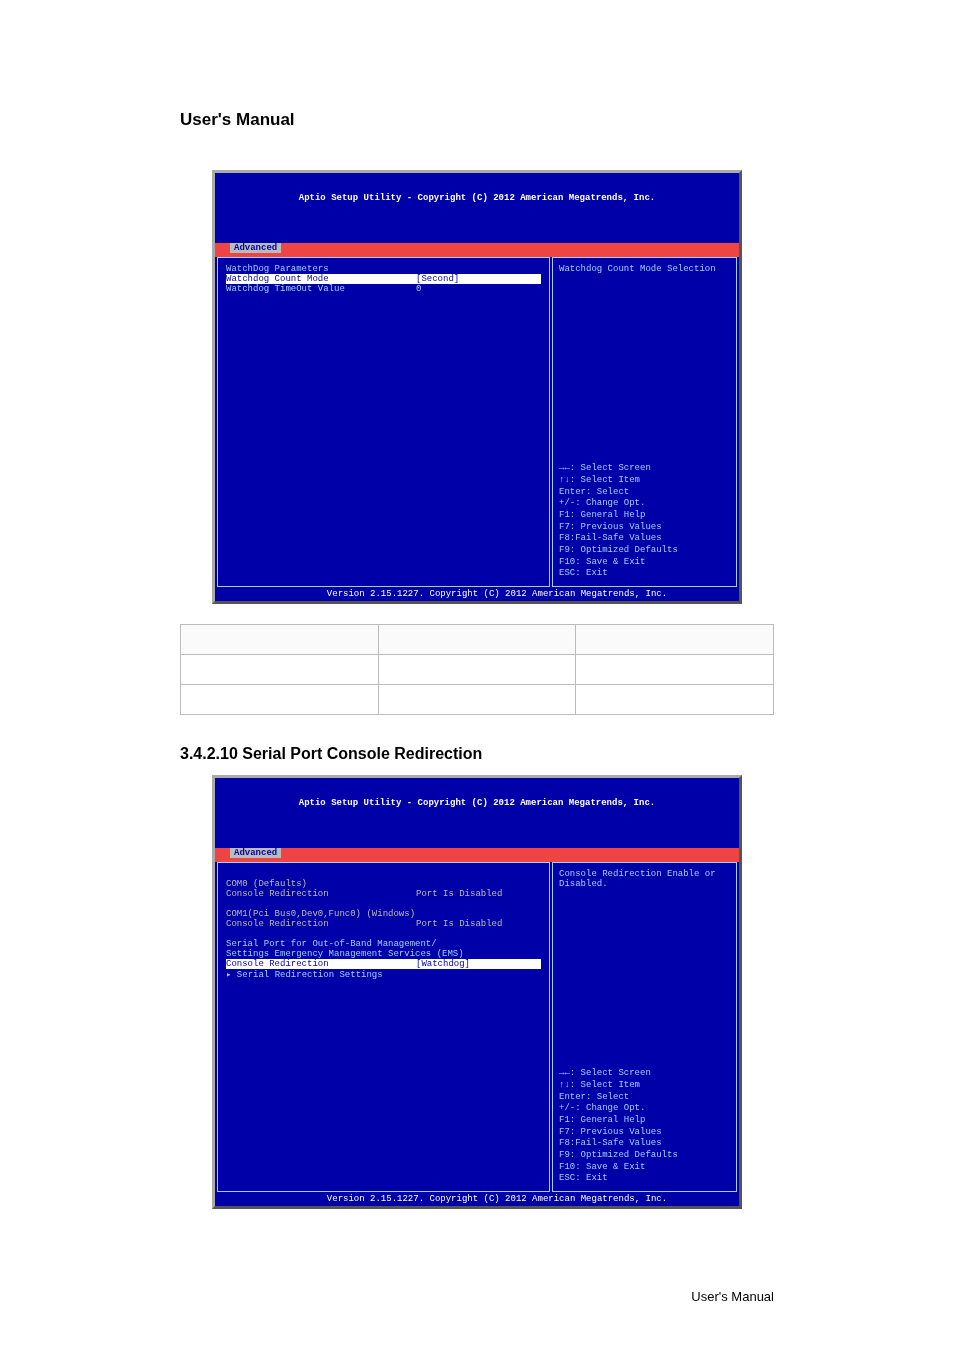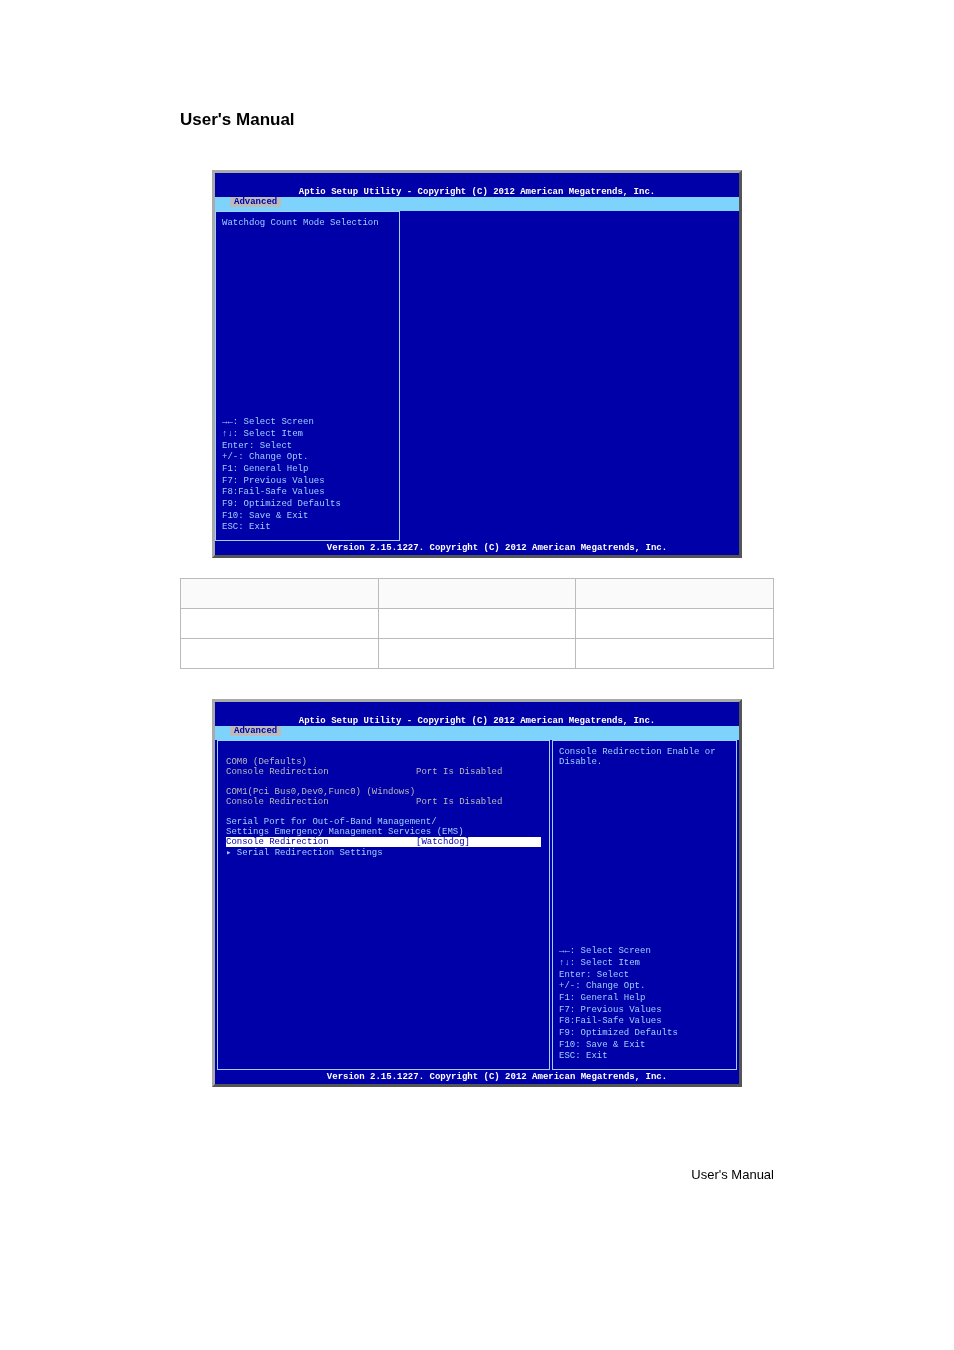--- a/index.html
+++ b/index.html
@@ -26,26 +26,27 @@
     color: #fff;
     border-left: 3px solid #aaa;
     border-top: 3px solid #aaa;
     border-right: 3px solid #555;
     border-bottom: 3px solid #555;
   }
   .bios-top {
     background: #0000A8;
     color: #fff;
     text-align: center;
-    padding: 14px 0 0 0;
+    padding: 20px 0 0 0;
     font-weight: bold;
   }
   .bios-tabbar {
-    background: #7dd3fc;
+    background: #ef4444;
     padding: 0 10px 4px 15px;
+    margin-top: 40px;
   }
   .bios-tab {
     background: #bbbbbb;
     color: #0000A8;
     display: inline-block;
     padding: 0 4px;
     font-weight: bold;
   }
   .bios-body {
     display: flex;
@@ -69,21 +70,21 @@
     color: #9fcfff;
     gap: 29px;
   }
   .bios-right .help { color: #9fcfff; }
   .bios-right .keys { color: #9fcfff; line-height: 1.3; }
   .bios-footer {
     background: #0000A8;
     color: #fff;
     text-align: center;
     padding: 2px 0;
-    font-weight: bold;
+    font-weight: normal;
     margin-left: 40px;
   }
   .row { display: flex; }
   .row .label { flex: 1; }
   .row .val { width: 125px; }
   .blue { color: #9fcfff; }
   .greylbl { color: #bbbbbb; }
   .highlight { background: #fff; color: #0000A8; display:inline-block; min-width:100%; }
   .arrow { color: #9fcfff; }
   .opt-table {
@@ -118,20 +119,31 @@
 
 <div class="page">
   <div class="header">User's Manual</div>
 
   <div class="bios-box">
     <div class="bios-top">Aptio Setup Utility - Copyright (C) 2012 American Megatrends, Inc.</div>
     <div class="bios-tabbar">
       <span class="bios-tab">Advanced</span>
     </div>
     <div class="bios-body">
+      <div class="bios-left">
+        <div class="blue">WatchDog Parameters</div>
+        <div class="row">
+          <span class="label"><span class="highlight">Watchdog Count Mode</span></span>
+          <span class="val"><span class="highlight">[Second]</span></span>
+        </div>
+        <div class="row">
+          <span class="label blue">Watchdog TimeOut Value</span>
+          <span class="val blue">0</span>
+        </div>
+      </div>
       <div class="bios-right">
         <div class="help">Watchdog Count Mode Selection</div>
         <div class="keys">
           <div>→←: Select Screen</div>
           <div>↑↓: Select Item</div>
           <div>Enter: Select</div>
           <div>+/-: Change Opt.</div>
           <div>F1: General Help</div>
           <div>F7: Previous Values</div>
           <div>F8:Fail-Safe Values</div>
@@ -159,20 +171,21 @@
         <td></td>
       </tr>
       <tr>
         <td></td>
         <td></td>
         <td></td>
       </tr>
     </tbody>
   </table>
 
+  <div class="section-title">3.4.2.10 Serial Port Console Redirection</div>
 
   <div class="bios-box">
     <div class="bios-top">Aptio Setup Utility - Copyright (C) 2012 American Megatrends, Inc.</div>
     <div class="bios-tabbar">
       <span class="bios-tab">Advanced</span>
     </div>
     <div class="bios-body">
       <div class="bios-left">
         <div style="height:10px"></div>
         <div class="greylbl">COM0 (Defaults)</div>
@@ -191,21 +204,21 @@
         <div class="blue">Settings Emergency Management Services (EMS)</div>
         <div class="row">
           <span class="label"><span class="highlight">Console Redirection</span></span>
           <span class="val"><span class="highlight">[Watchdog]</span></span>
         </div>
         <div class="blue">
           <span class="arrow">▸ </span><span>Serial Redirection Settings</span>
         </div>
       </div>
       <div class="bios-right">
-        <div class="help">Console Redirection Enable or Disable.</div>
+        <div class="help">Console Redirection Enable or Disabled.</div>
         <div class="keys">
           <div>→←: Select Screen</div>
           <div>↑↓: Select Item</div>
           <div>Enter: Select</div>
           <div>+/-: Change Opt.</div>
           <div>F1: General Help</div>
           <div>F7: Previous Values</div>
           <div>F8:Fail-Safe Values</div>
           <div>F9: Optimized Defaults</div>
           <div>F10: Save &amp; Exit</div>

